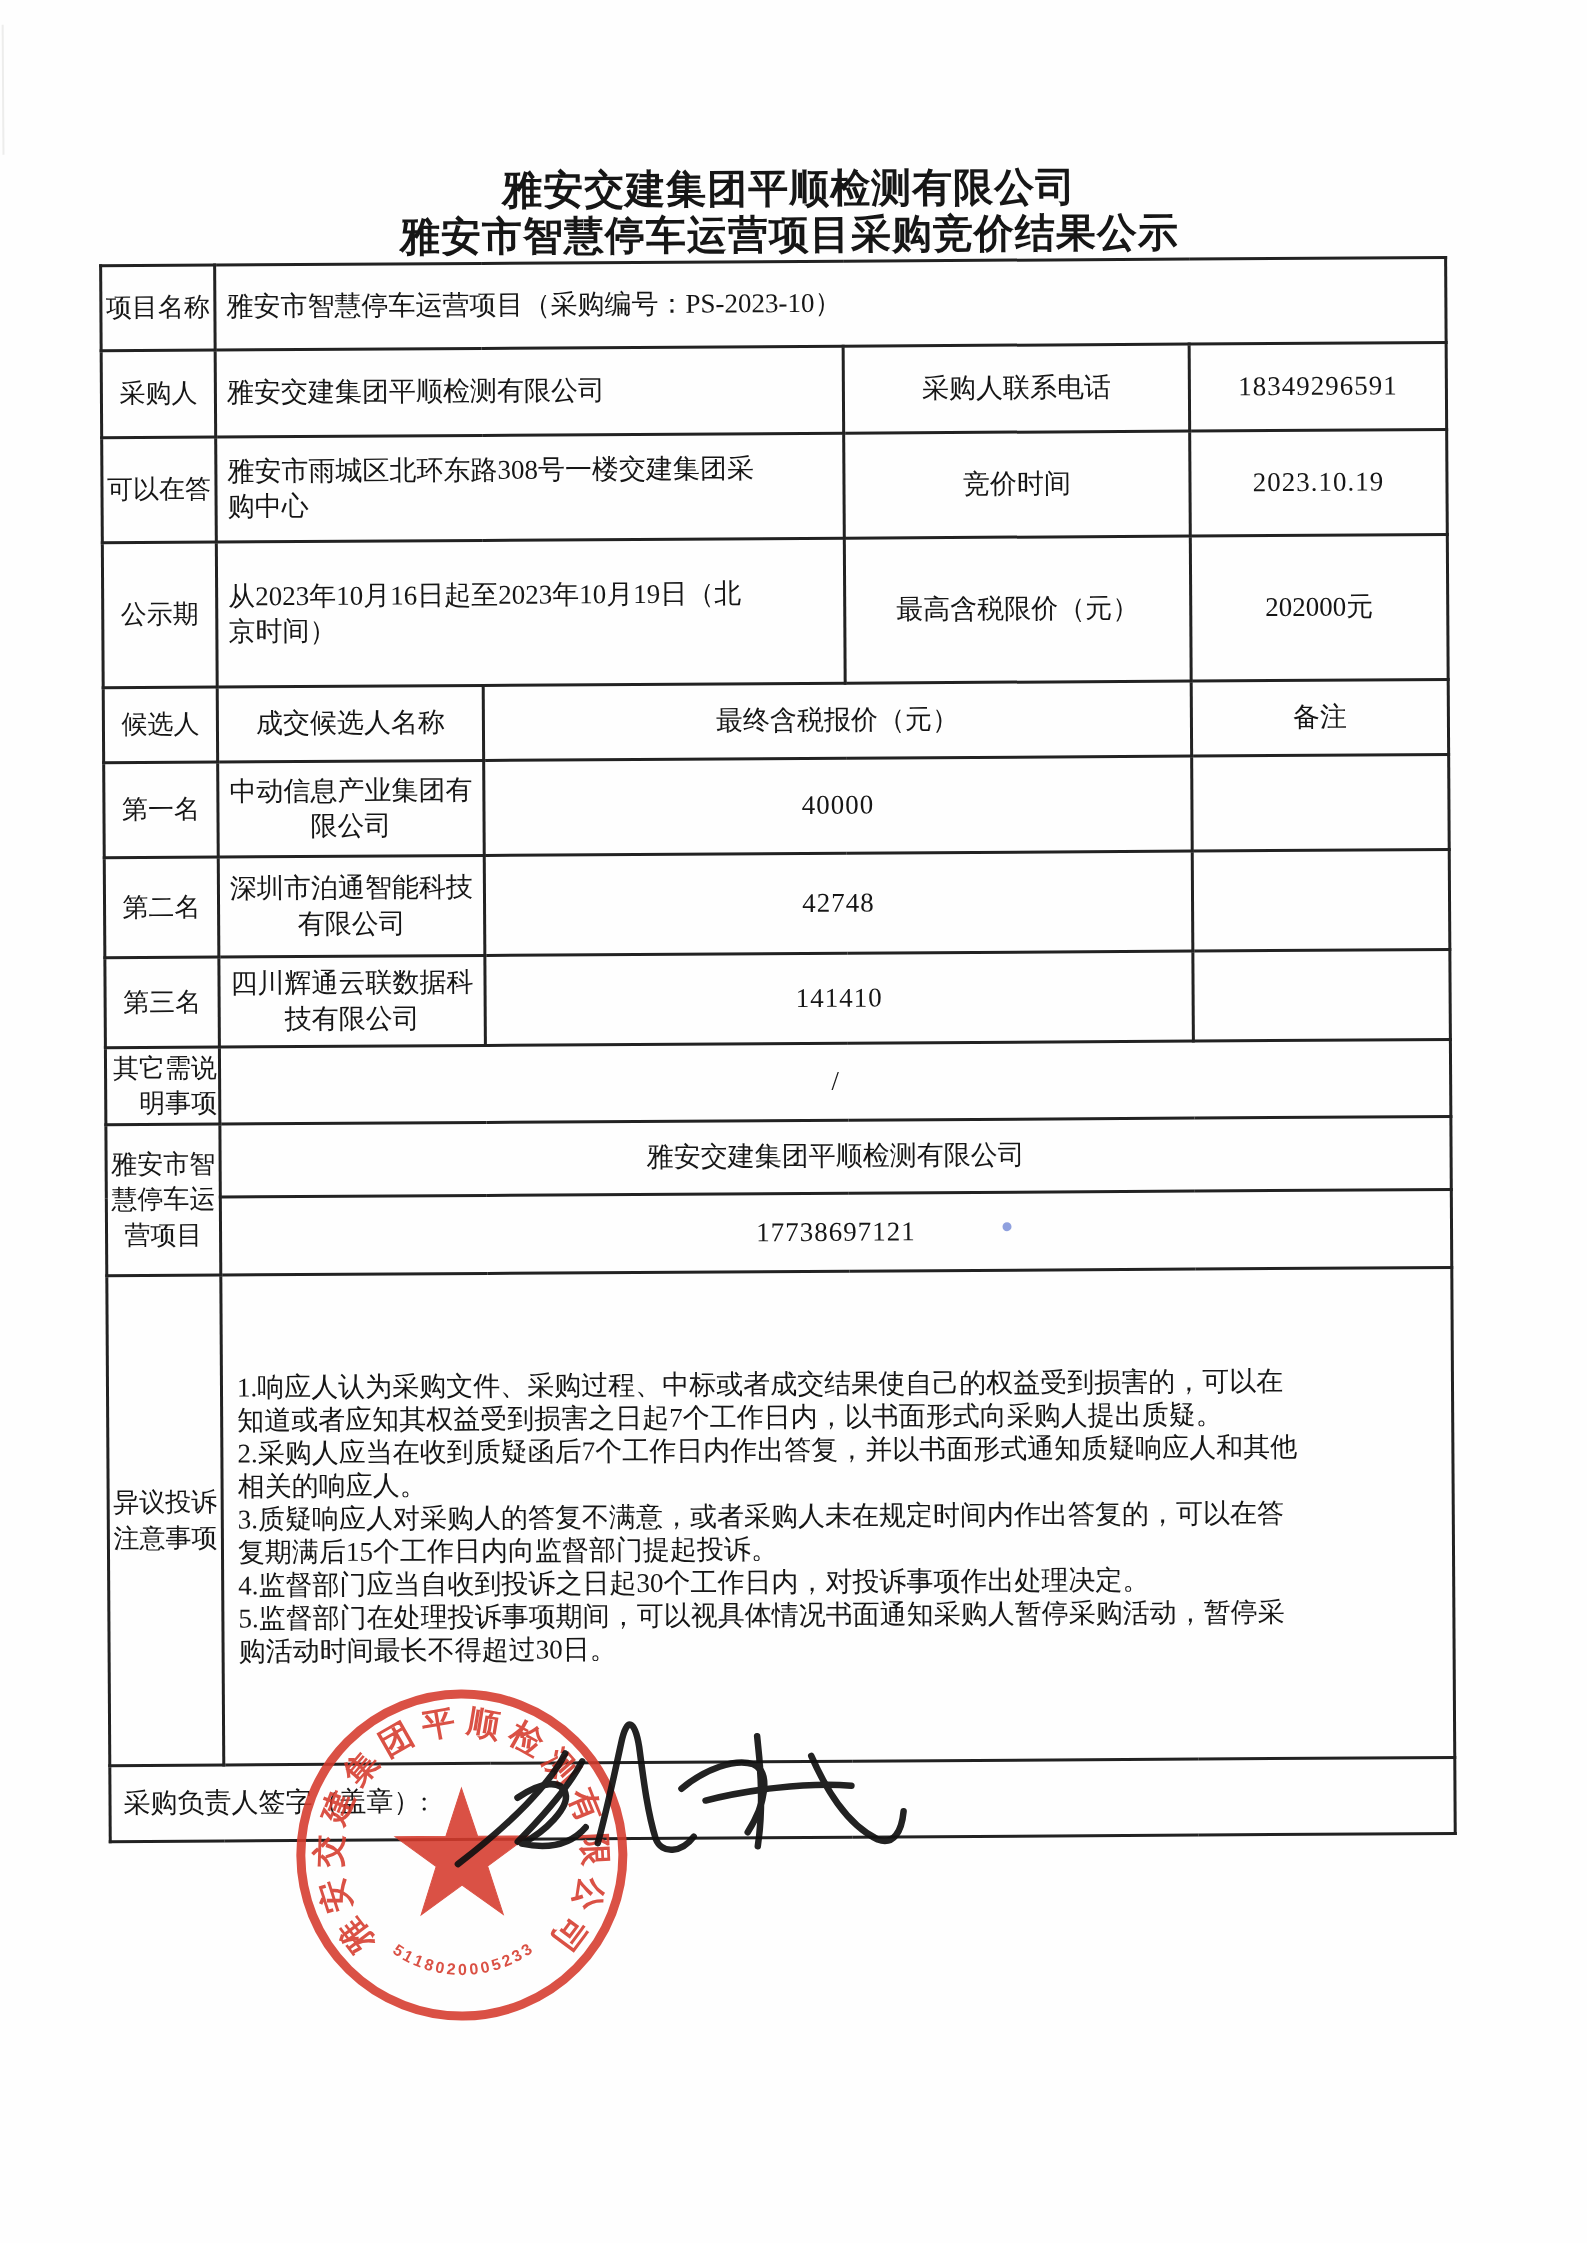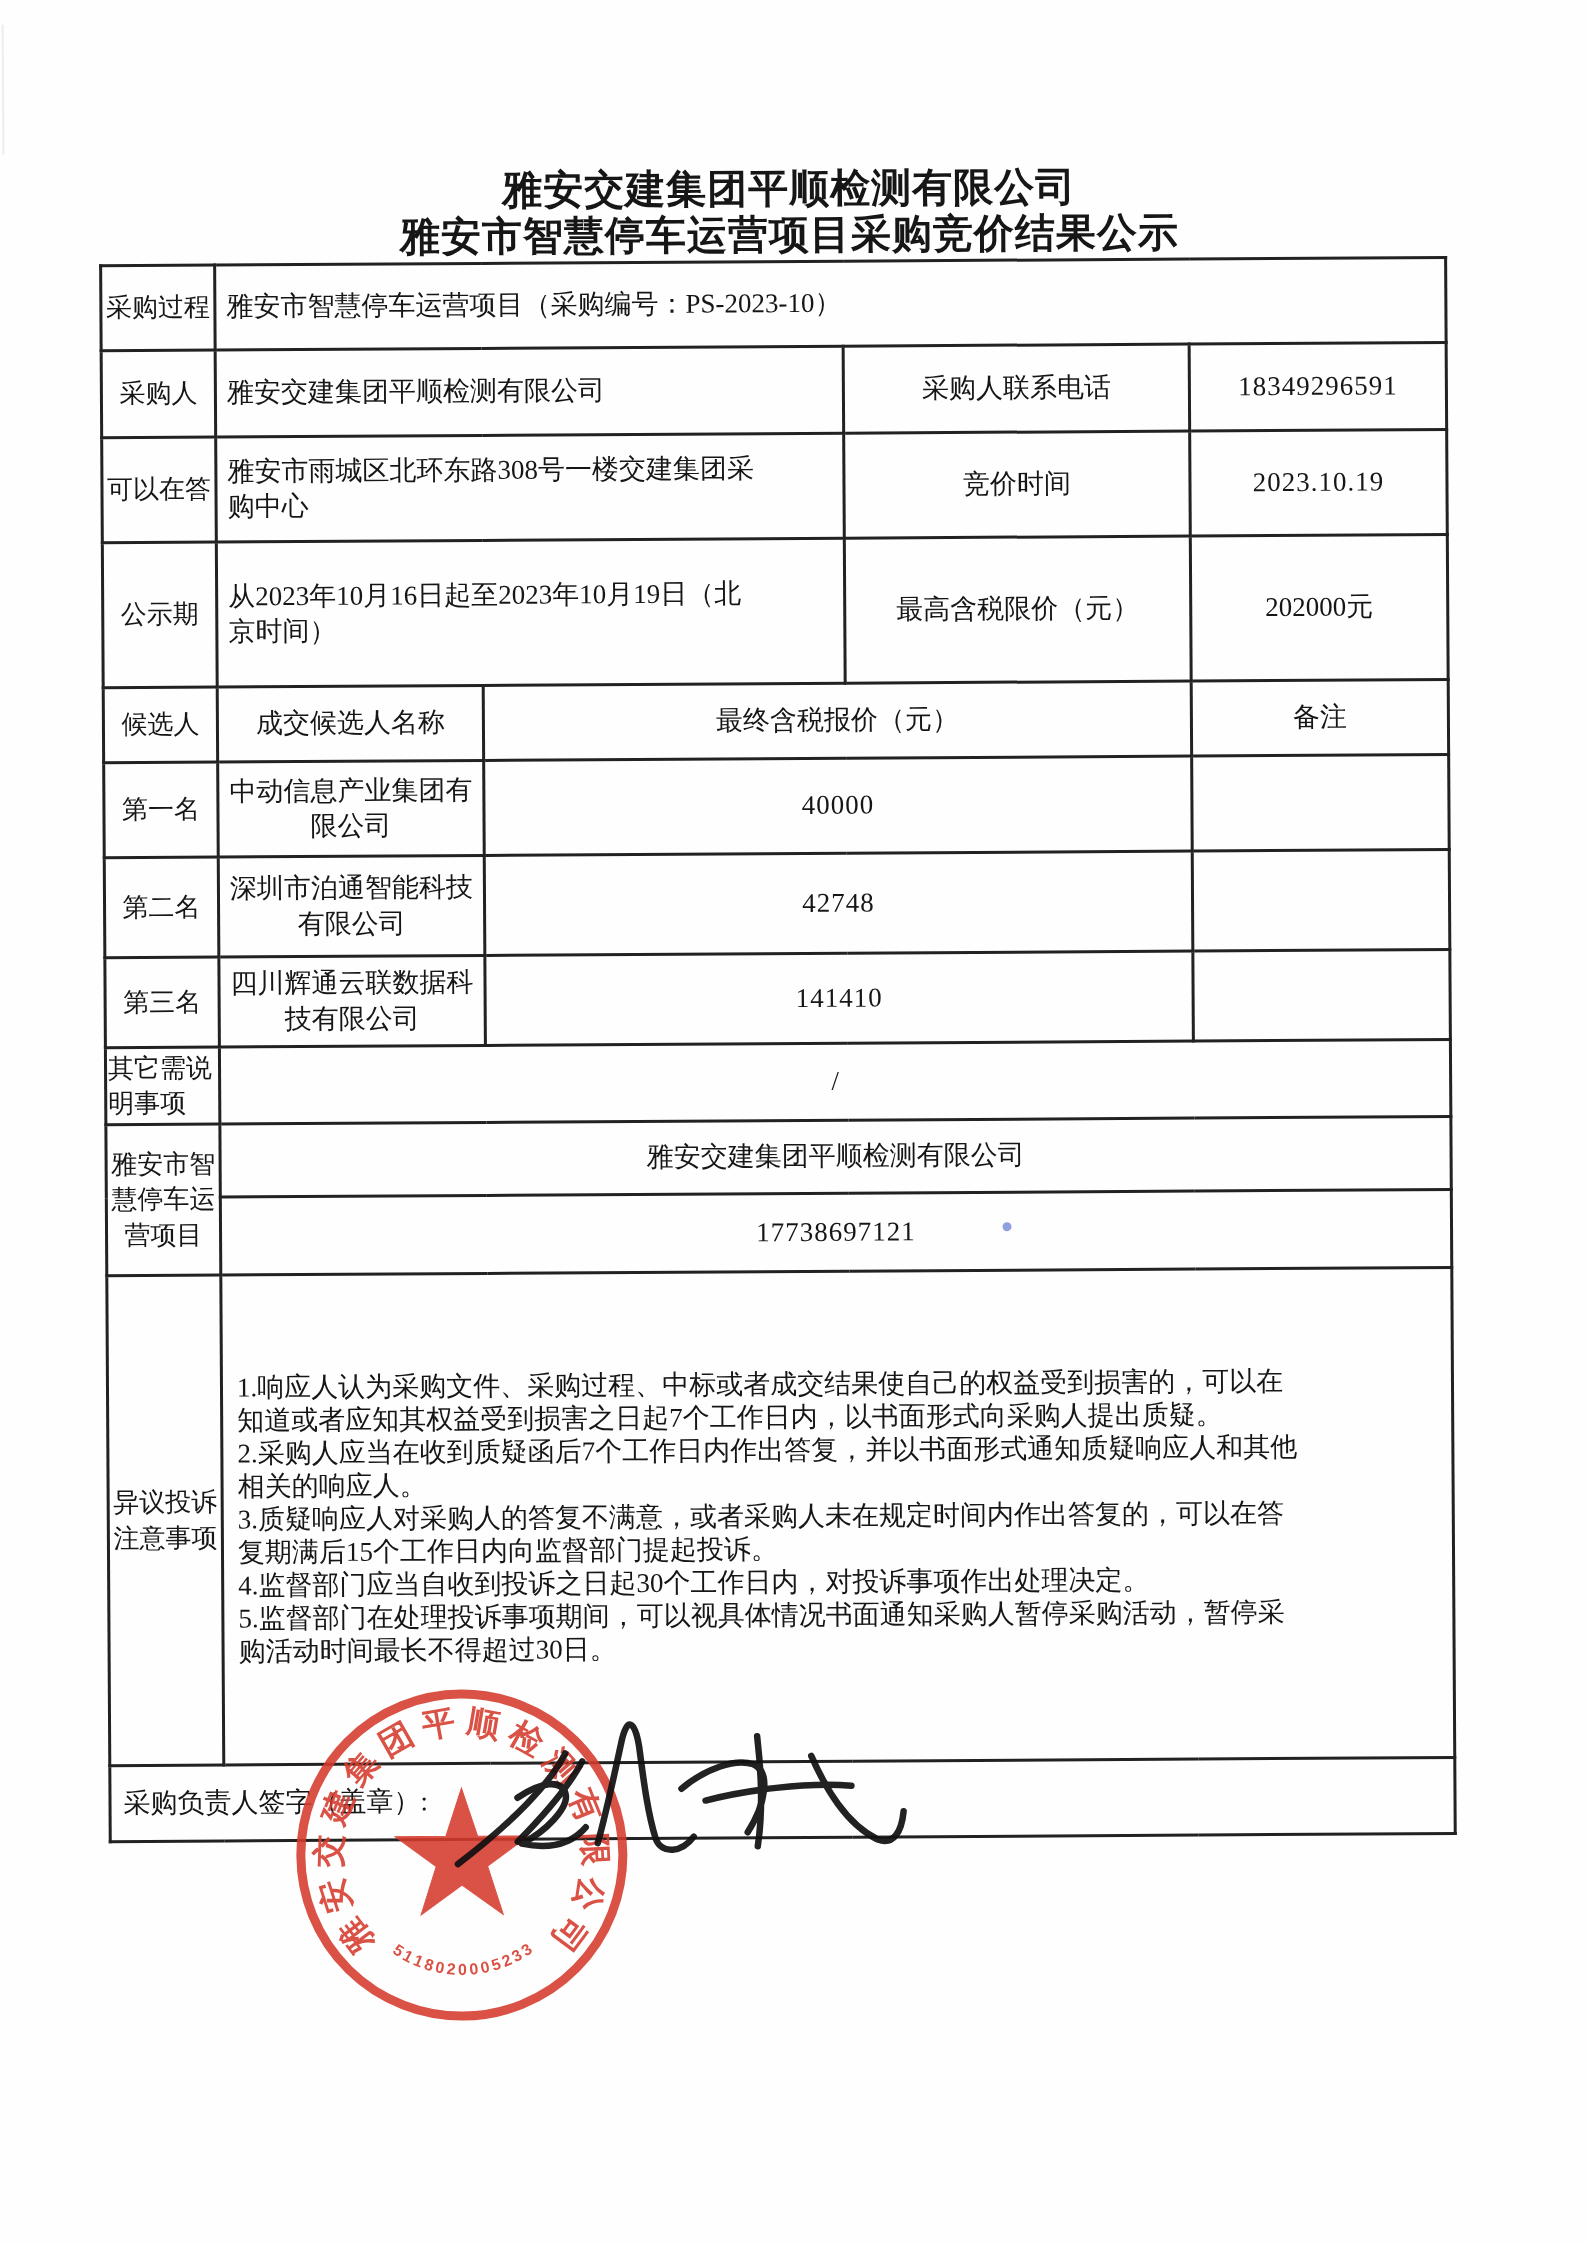--- a/index.html
+++ b/index.html
@@ -78,21 +78,21 @@
   <table class="main">
     <colgroup>
       <col style="width:114px">
         <col style="width:266px">
         <col style="width:362px">
         <col style="width:346px">
         <col style="width:257px">
     </colgroup>
     <tbody>
       <tr style="height:85px">
-        <td class="lbl">采购过程</td>
+        <td class="lbl">项目名称</td>
         <td colspan="4" class="left">雅安市智慧停车运营项目（采购编号：PS-2023-10）</td>
       </tr>
       <tr style="height:87px">
         <td class="lbl">采购人</td>
         <td colspan="2" class="left">雅安交建集团平顺检测有限公司</td>
         <td>采购人联系电话</td>
         <td class="num">18349296591</td>
       </tr>
       <tr style="height:105px">
         <td class="lbl">可以在答</td>
@@ -126,21 +126,21 @@
         <td colspan="2" class="num">42748</td>
         <td></td>
       </tr>
       <tr style="height:90px">
         <td class="lbl">第三名</td>
         <td>四川辉通云联数据科技有限公司</td>
         <td colspan="2" class="num">141410</td>
         <td></td>
       </tr>
       <tr style="height:77px">
-        <td class="lbl" style="text-align:left;">其它需说明事项</td>
+        <td class="lbl" style="text-align:right;">其它需说明事项</td>
         <td colspan="4">/</td>
       </tr>
       <tr style="height:73px">
         <td class="lbl" rowspan="2">雅安市智慧停车运营项目</td>
         <td colspan="4">雅安交建集团平顺检测有限公司</td>
       </tr>
       <tr style="height:78px">
         <td colspan="4" class="num">17738697121</td>
       </tr>
       <tr style="height:490px">

